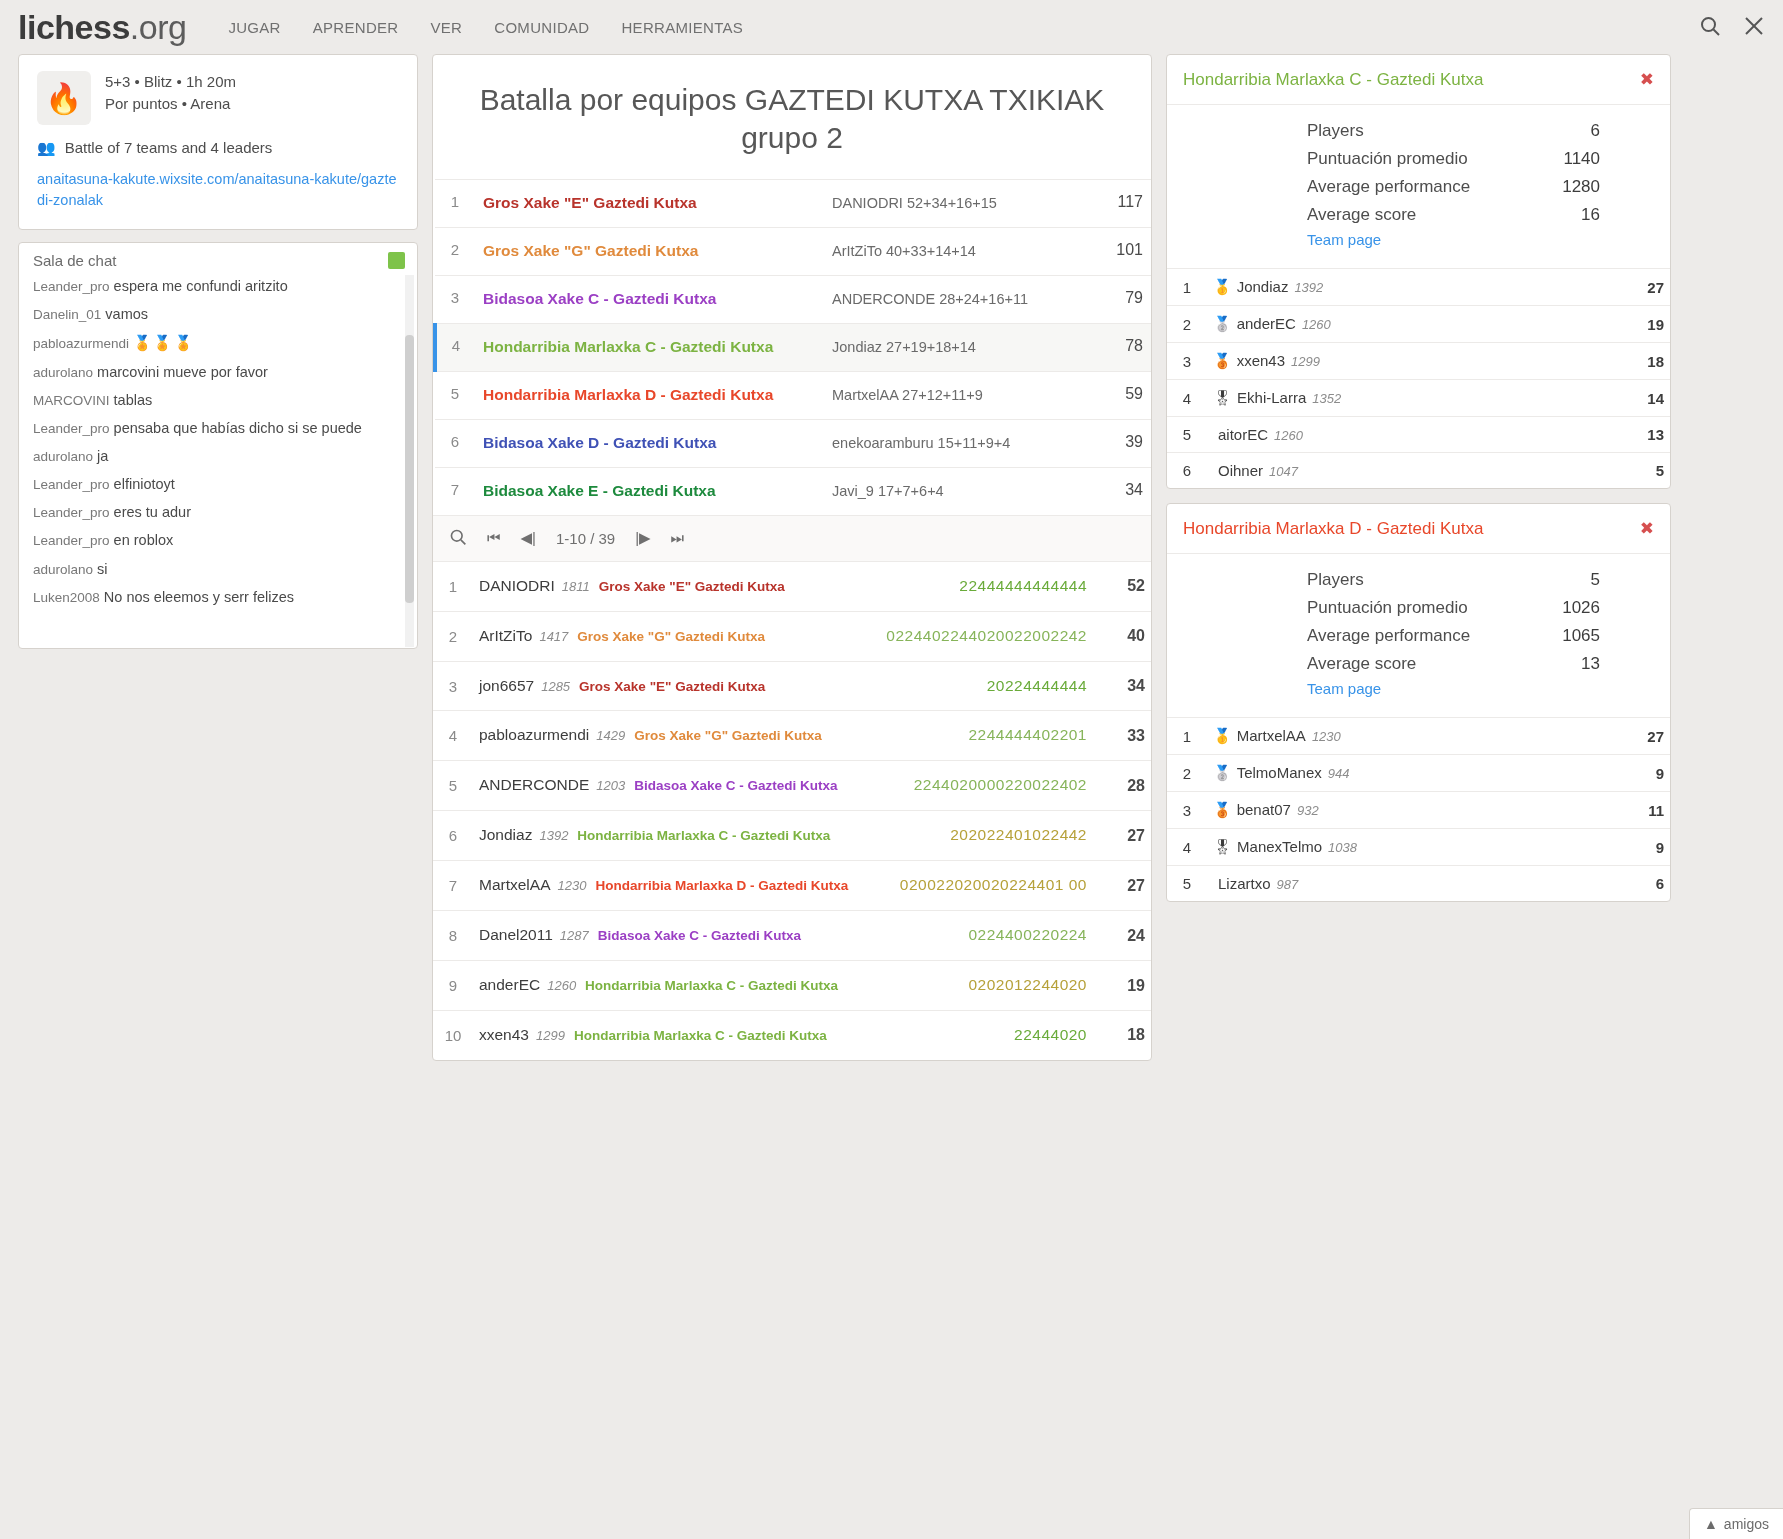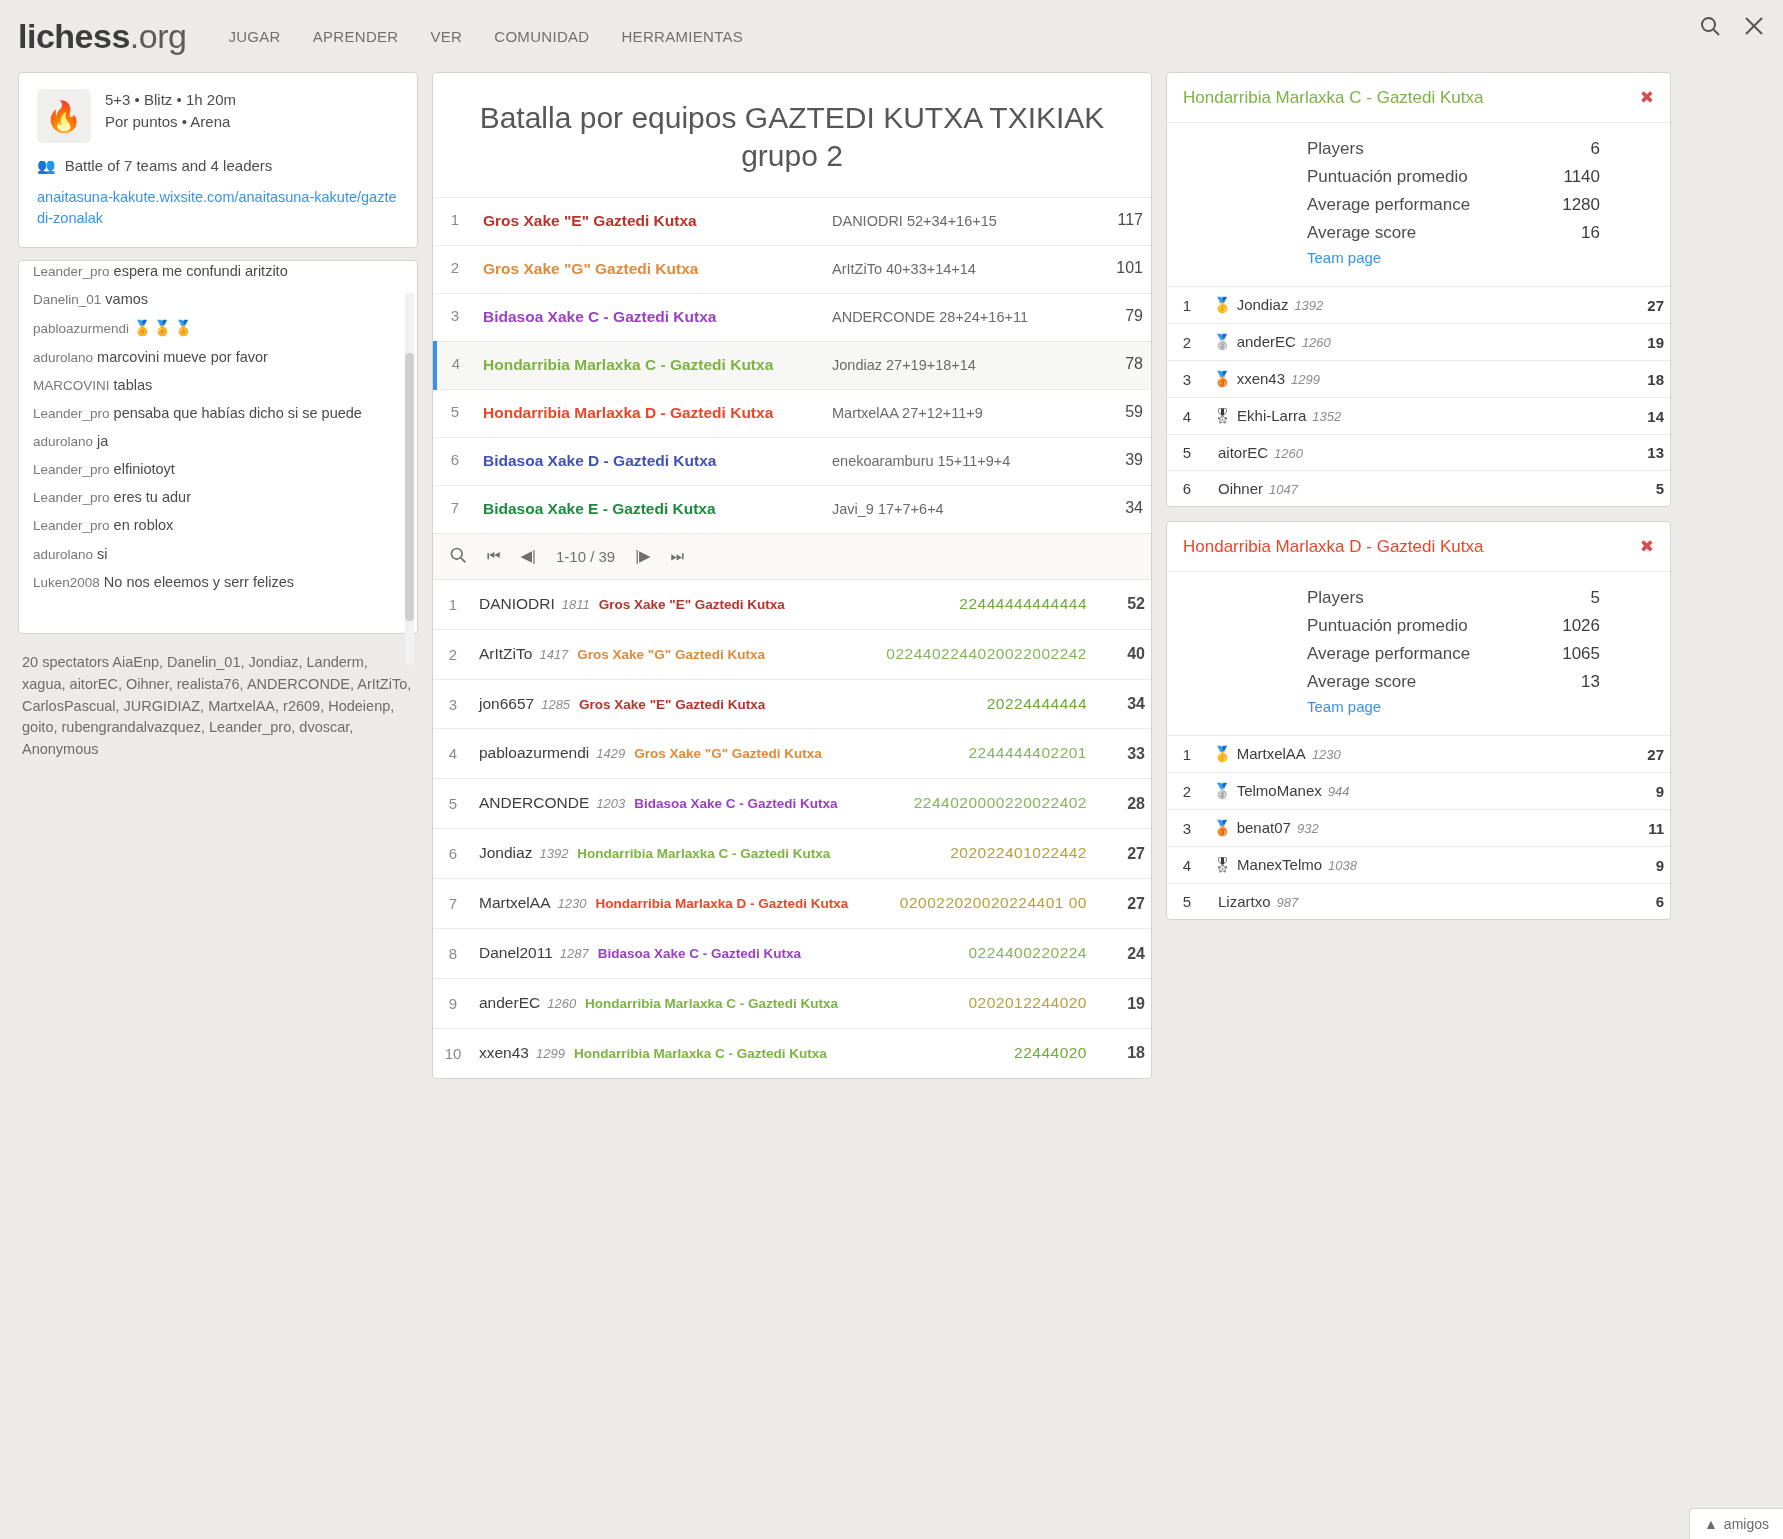--- a/index.html
+++ b/index.html
@@ -7,21 +7,21 @@
     margin: 0; padding: 0;
     background: #edebe9;
     font-family: "Liberation Sans", sans-serif;
     color: #4d4d4d;
     font-size: 15px;
   }
   body { width: 1783px; min-height: 1539px; position: relative; }
 
   
   #topnav {
-    height: 72px;
+    height: 54px;
     background: #edebe9;
     display: flex;
     align-items: center;
     padding: 0 18px;
     position: relative;
   }
   #logo {
     font-size: 34px;
     color: #5c5c5c;
     letter-spacing: -0.5px;
@@ -265,40 +265,43 @@
         </div>
       </div>
       <div class="info-row">
         <span>👥</span>
         <span>Battle of 7 teams and 4 leaders</span>
       </div>
       <div class="link-block">anaitasuna-kakute.wixsite.com/anaitasuna-kakute/gaztedi-zonalak</div>
     </div>
 
     <div class="card" id="chat-box">
+      <div id="chat-head">
+        <span>Sala de chat</span>
+        <span id="chat-toggle"></span>
+      </div>
       <div id="chat-scroll">
         <div class="chat-line"><span class="chat-user">Leander_pro</span> <span class="chat-text">espera me confundi aritzito</span></div>
         <div class="chat-line"><span class="chat-user">Danelin_01</span> <span class="chat-text">vamos</span></div>
         <div class="chat-line"><span class="chat-user">pabloazurmendi</span> <span class="chat-text medal">🏅🏅🏅</span></div>
         <div class="chat-line"><span class="chat-user">adurolano</span> <span class="chat-text">marcovini mueve por favor</span></div>
         <div class="chat-line"><span class="chat-user">MARCOVINI</span> <span class="chat-text">tablas</span></div>
         <div class="chat-line"><span class="chat-user">Leander_pro</span> <span class="chat-text">pensaba que habías dicho si se puede</span></div>
         <div class="chat-line"><span class="chat-user">adurolano</span> <span class="chat-text">ja</span></div>
         <div class="chat-line"><span class="chat-user">Leander_pro</span> <span class="chat-text">elfiniotoyt</span></div>
         <div class="chat-line"><span class="chat-user">Leander_pro</span> <span class="chat-text">eres tu adur</span></div>
         <div class="chat-line"><span class="chat-user">Leander_pro</span> <span class="chat-text">en roblox</span></div>
         <div class="chat-line"><span class="chat-user">adurolano</span> <span class="chat-text">si</span></div>
         <div class="chat-line"><span class="chat-user">Luken2008</span> <span class="chat-text">No nos eleemos y serr felizes</span></div>
       </div>
       <div id="chat-bar">
           <i></i>
         </div>
     </div>
 
-    <div id="spectators">20 spectators AiaEnp, Danelin_01, Jondiaz, Landerm, xagua, aitorEC, Oihner, realista76, ANDERCONDE, ArItZiTo, CarlosPascual, JURGIDIAZ, MartxelAA, r2609, Hodeienp, goito, rubengrandalvazquez, Leander_pro, dvoscar, Anonymous</div>
   </div>
 
   <div id="col-mid" class="card">
     <div id="tour-title">Batalla por equipos GAZTEDI KUTXA TXIKIAK grupo 2</div>
 
     <table class="teams">
       <tbody>
           <tr>
         <td class="rank">1</td>
         <td class="tname" style="color:#b8332b">Gros Xake "E" Gaztedi Kutxa</td>

